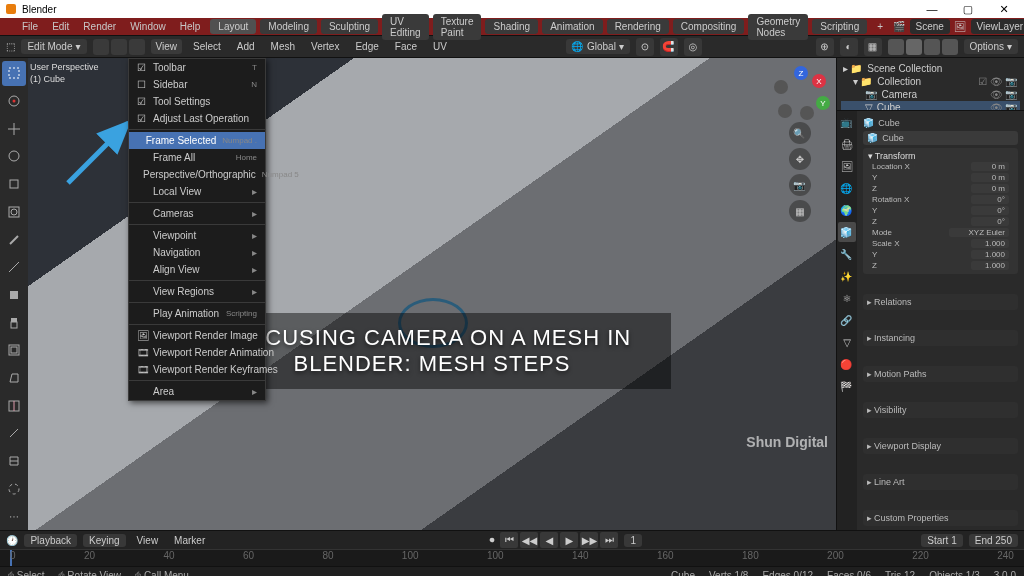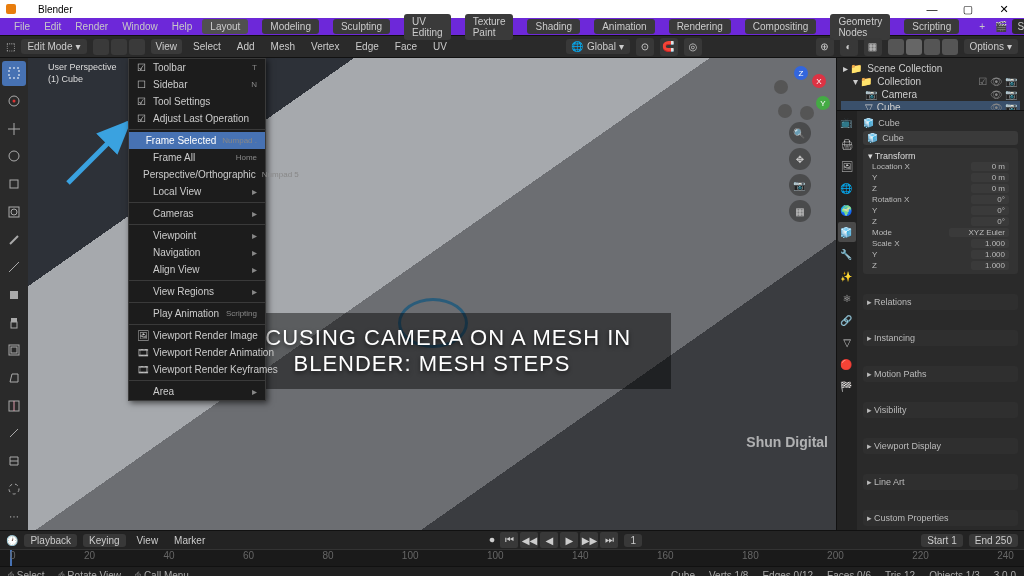--- a/index.html
+++ b/index.html
@@ -1,29 +1,29 @@
 <!DOCTYPE html>
 <html><head>
 <meta charset="utf-8">
 <style>
   * { margin:0; padding:0; box-sizing:border-box; font-family:-apple-system,Segoe UI,Arial,sans-serif; user-select:none; }
   body { width:1024px; height:576px; background:#1a1a1a; color:#ccc; font-size:10px; overflow:hidden; position:relative; }
 
   
   .win-title { height:18px; background:#fff; color:#000; display:flex; align-items:center; padding:0 6px; justify-content:space-between;}
-  .win-title .left { display:flex; align-items:center; gap:22px; }
+  .win-title .left { display:flex; align-items:center; gap:6px; }
   .win-title .right { display:flex; gap:8px; font-size:11px; }
   .win-title .right span { width:28px; text-align:center; }
   .orange-dot { width:10px;height:10px;background:#e87d0d;border-radius:2px;display:inline-block; }
 
   
-  .topmenu { height:18px; background:#6d28d9; display:flex; align-items:center; padding:0 6px; gap:2px; border-bottom:1px solid #111;}
+  .topmenu { height:18px; background:#7f1d1d; display:flex; align-items:center; padding:0 14px; gap:2px; border-bottom:1px solid #111;}
   .topmenu .mi { padding:2px 6px; color:#c8c8c8; cursor:pointer; }
   .topmenu .spacer { flex:1; }
-  .topmenu .tab { background:#3a3a3a; padding:2px 8px; border-radius:3px; margin-right:12px;}
+  .topmenu .tab { background:#3a3a3a; padding:2px 8px; border-radius:3px; margin-right:2px;}
   .topmenu .tab.active { background:#505050; }
   .topmenu .scene-ctrl { display:flex; gap:4px; align-items:center;}
   .topmenu .field { background:#2c2c2c; padding:2px 6px; border-radius:3px; }
 
   
   .toolbar2 { height:22px; background:#2a2a2a; display:flex; align-items:center; padding:0 6px; gap:6px; border-bottom:1px solid #111;}
   .toolbar2 .dd { background:#383838; padding:2px 6px; border-radius:3px; display:flex; align-items:center; gap:3px;}
   .toolbar2 .mi { padding:2px 5px; }
   .toolbar2 .spacer { flex:1; }
   .toolbar2 .iconbtn { width:18px;height:18px; background:#383838; border-radius:3px; display:flex;align-items:center;justify-content:center;}
@@ -42,21 +42,21 @@
   .viewport { flex:1; position:relative; overflow:hidden;}
   .vp-bg {
     position:absolute; inset:0;
     background:
       linear-gradient(145deg,
         #2d3138 0%, #2d3138 22%,
         #a6a9ad 22%, #a6a9ad 46%,
         #6c6e72 46%, #6c6e72 72%,
         #3a3c40 72%, #3a3c40 100%);
   }
-  .vp-overlay{position:absolute;top:4px;left:20px;color:#ddd;font-size:9px;line-height:1.3;}
+  .vp-overlay{position:absolute;top:4px;left:2px;color:#ddd;font-size:9px;line-height:1.3;}
   .vp-arrow { position:absolute; top:50px; left:30px; }
   .vp-circle{ position:absolute; top:240px; left:370px; width:70px;height:50px;border:3px solid #2a5c7a;border-radius:50%; }
   .vp-text { position:absolute; left:0;right:0; top:255px; text-align:center;}
   .vp-text .l { font-size:22px; color:#fff; letter-spacing:1px; font-weight:500; text-shadow:0 2px 4px rgba(0,0,0,.6);}
   .vp-watermark{position:absolute;right:8px;bottom:80px;color:rgba(255,255,255,.6);font-size:14px;font-weight:600;}
   .vp-nav { position:absolute; top:8px; right:10px; display:flex; flex-direction:column; align-items:center; gap:4px;}
   .vp-gizmo { width:52px;height:52px; position:relative;}
   .vp-gizmo .ax{position:absolute;width:14px;height:14px;border-radius:50%;font-size:8px;display:flex;align-items:center;justify-content:center;color:#fff;}
   .vp-nav .bt { width:22px;height:22px;background:rgba(60,60,60,.7);border-radius:50%; display:flex;align-items:center;justify-content:center;}
 

